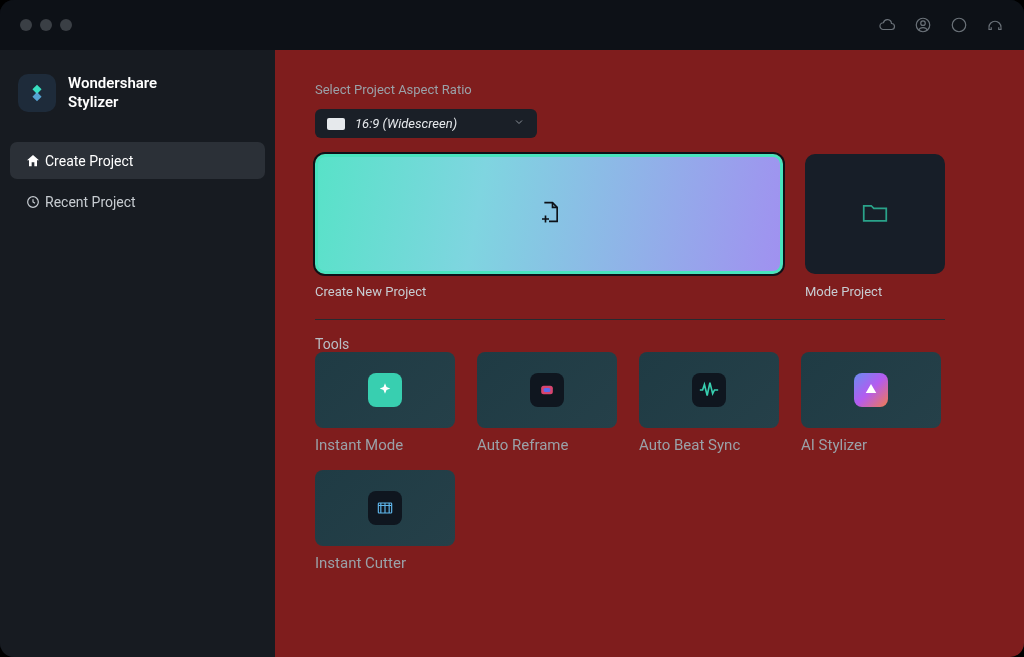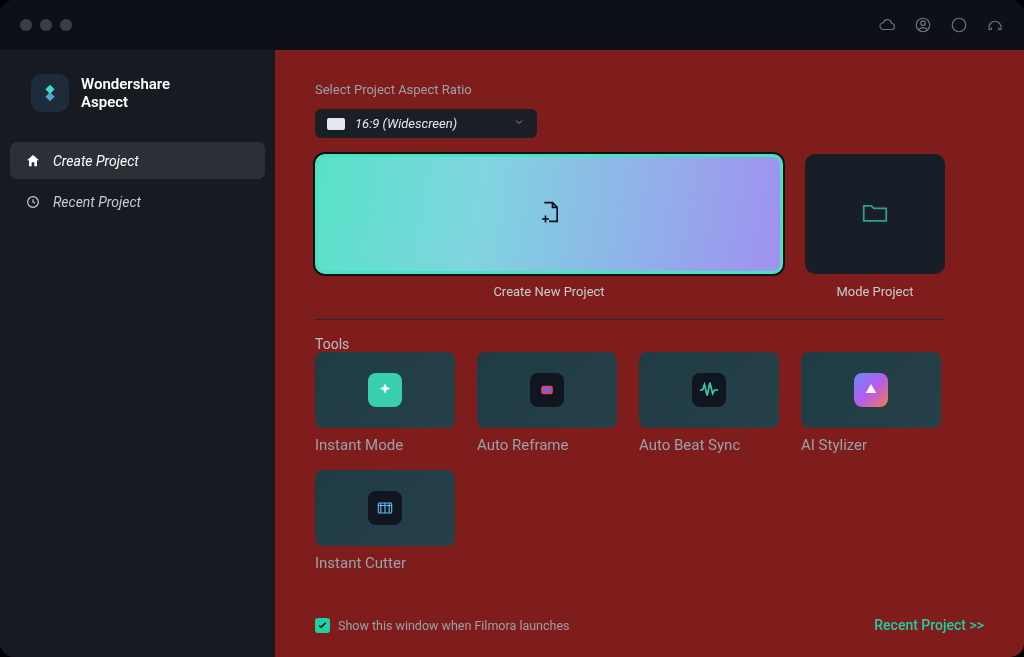--- a/index.html
+++ b/index.html
@@ -60,23 +60,23 @@
     }
     .sidebar {
       width: 275px;
       background: #171b21;
       padding: 12px 0;
       display: flex;
       flex-direction: column;
     }
     .brand {
       display: flex;
-      align-items: flex-end;
+      align-items: flex-start;
       gap: 12px;
-      padding: 12px 18px 20px 31px;
+      padding: 12px 18px 20px 18px;
     }
     .brand-logo {
       width: 38px;
       height: 38px;
       border-radius: 10px;
       background: #1e2b3a;
       display: flex;
       align-items: center;
       justify-content: center;
     }
@@ -88,27 +88,26 @@
     }
     .nav {
       padding: 10px;
       display: flex;
       flex-direction: column;
       gap: 4px;
     }
     .nav-item {
       display: flex;
       align-items: flex-end;
-      gap: 12px;
+      gap: 4px;
       padding: 10px 14px;
       border-radius: 7px;
       color: #c7ccd1;
       font-size: 14px;
       cursor: pointer;
-      font-style: italic;
     }
     .nav-item.active {
       background: #2b3037;
       color: #fff;
     }
     .nav-icon {
       width: 17px;
       height: 17px;
       display: flex;
       align-items: center;
@@ -152,21 +151,21 @@
       margin-left: auto;
       color: #8a9098;
     }
     .project-row {
       display: flex;
       gap: 22px;
     }
     .project-card {
       display: flex;
       flex-direction: column;
-      align-items: center;
+      align-items: flex-start;
       gap: 10px;
     }
     .create-card {
       width: 468px;
       height: 120px;
       border-radius: 10px;
       border: 3px solid #49e3bd;
       background: linear-gradient(100deg, #58e2c8 0%, #7fd5e0 35%, #a091f0 100%);
       display: flex;
       align-items: center;
@@ -307,21 +306,21 @@
     <aside class="sidebar">
       <div class="brand">
         <div class="brand-logo">
           <svg viewBox="0 0 24 24" width="22" height="22">
               <path fill="#38dfc0" d="M12 3l5 5-5 5-5-5z"></path>
               <path fill="#5fb7ec" d="M12 11l5 5-5 5-5-5z" opacity="0.85"></path>
             </svg>
         </div>
         <div class="brand-text">
           <div>Wondershare</div>
-          <div>Aspect</div>
+          <div>Stylizer</div>
         </div>
       </div>
 
       <nav class="nav">
         <div class="nav-item active">
           <span class="nav-icon">
             <svg viewBox="0 0 24 24" width="16" height="16" fill="currentColor">
                 <path d="M12 3l9 8h-3v9h-4v-6h-4v6H6v-9H3z"></path>
               </svg>
           </span>
@@ -437,28 +436,17 @@
                   <rect x="4" y="6" width="16" height="12" rx="1"></rect>
                   <path d="M4 9h16M7 6v12M12 6v12M17 6v12"></path>
                 </svg>
             </div>
           </div>
           <div class="tool-label">Instant Cutter</div>
         </div>
 
       </div>
 
-      <div class="footer-row">
-        <label class="checkbox-row">
-          <span class="checkbox">
-            <svg viewBox="0 0 24 24" width="11" height="11" fill="none" stroke="#0d1117" stroke-width="3.5">
-                <path d="M5 12l4 4L19 6"></path>
-              </svg>
-          </span>
-          <span>Show this window when Filmora launches</span>
-        </label>
-        <a class="recent-link">Recent Project &gt;&gt;</a>
-      </div>
 
     </main>
 
   </div>
 </div>
 
 </body></html>

